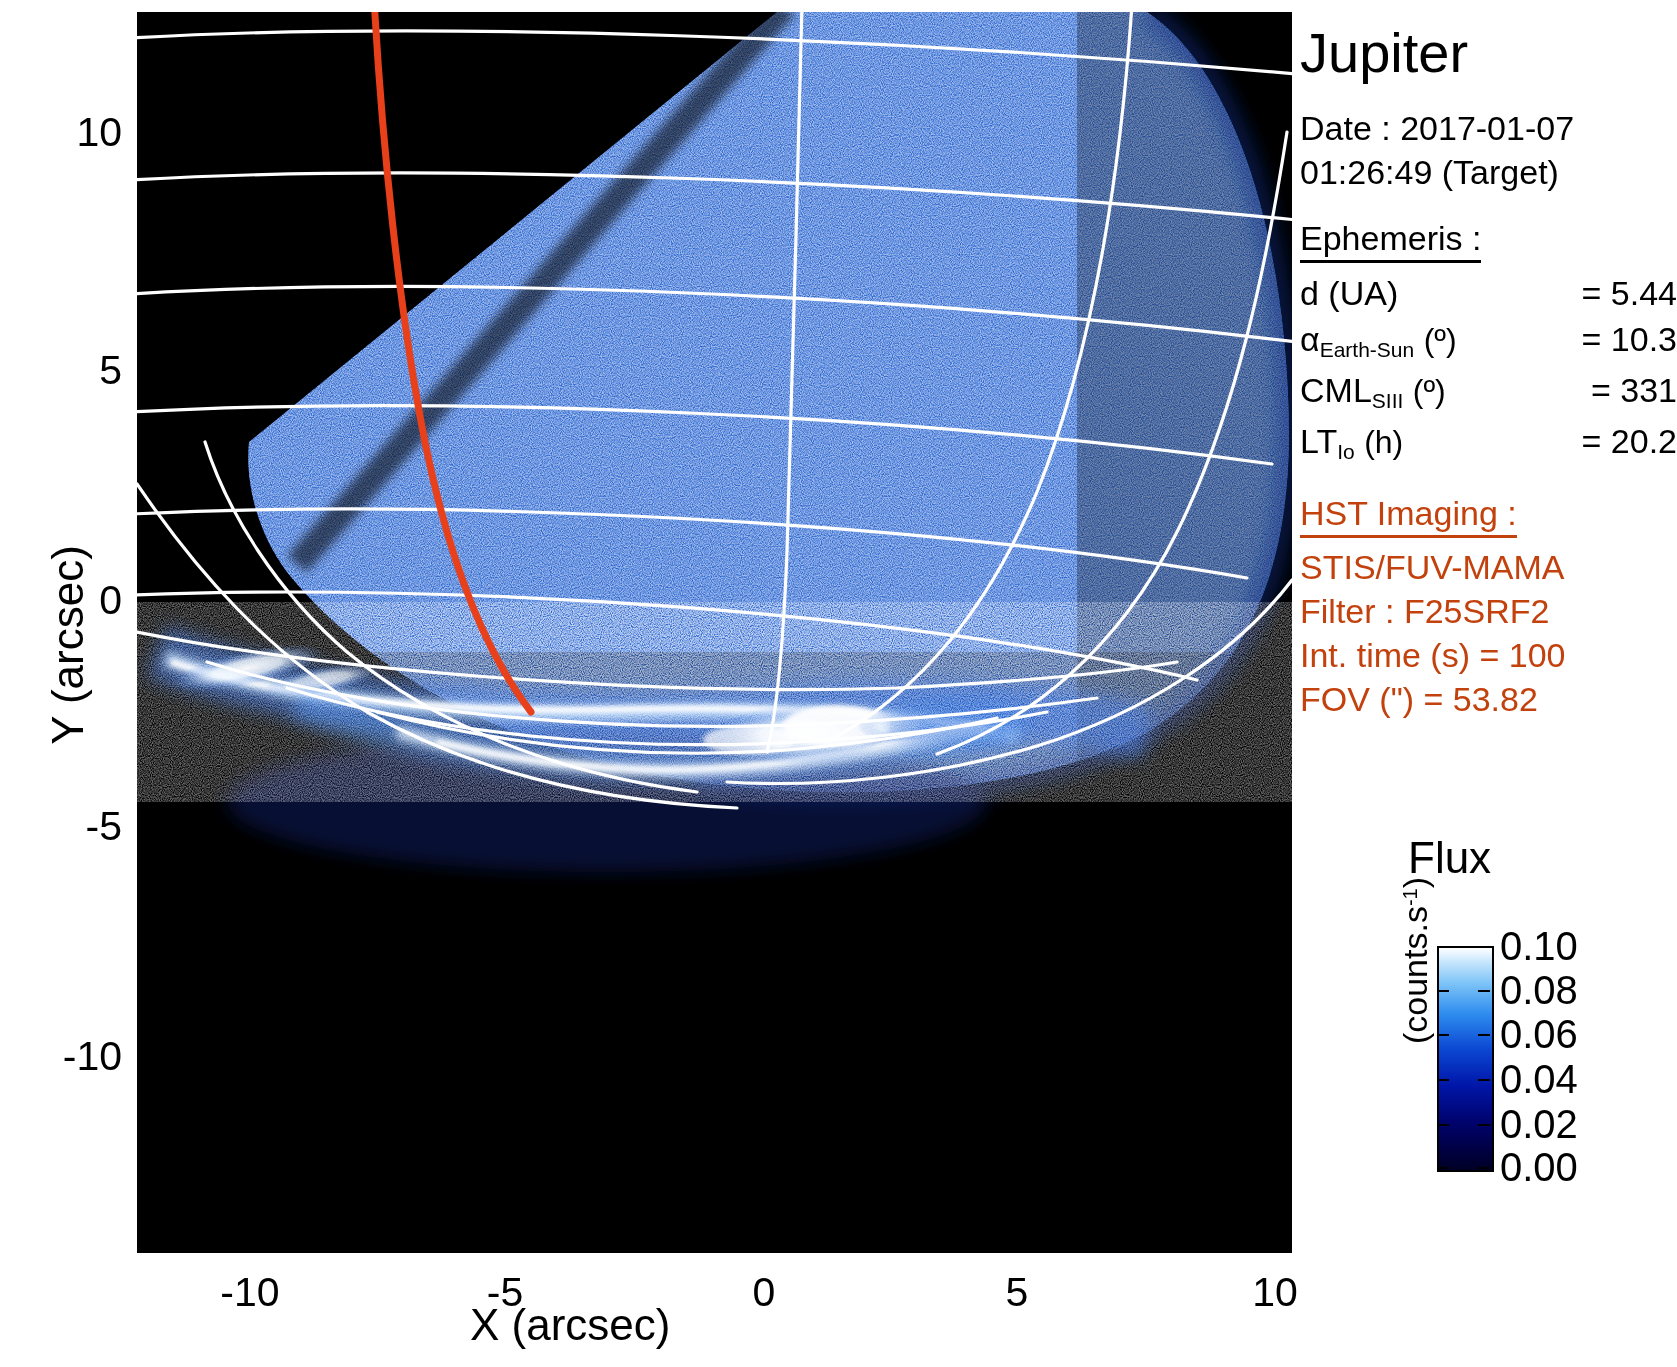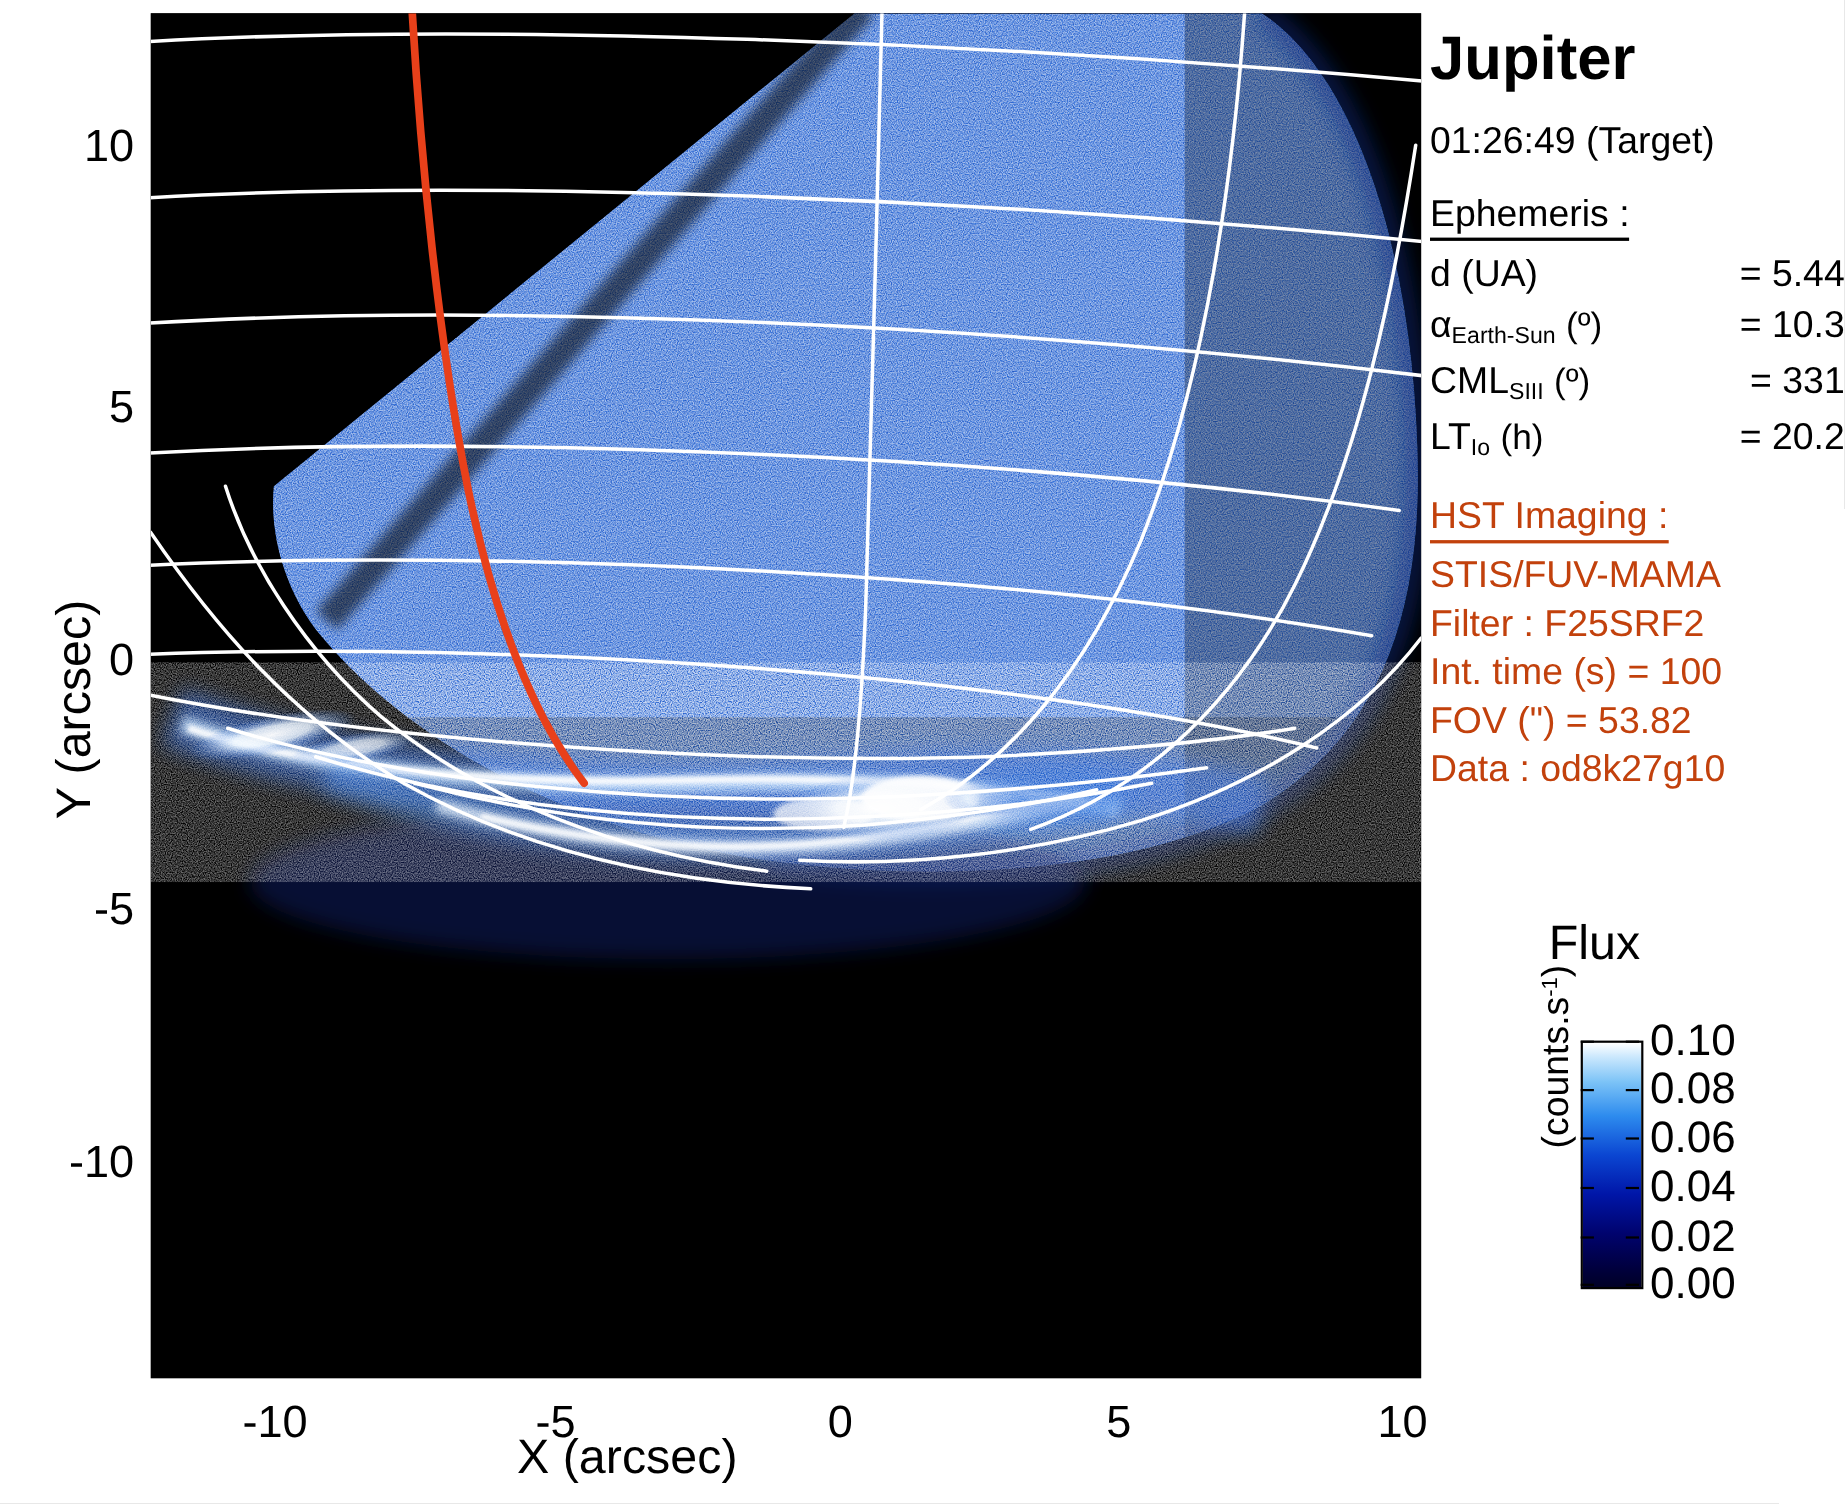--- a/index.html
+++ b/index.html
@@ -12,21 +12,21 @@
   #plot-svg{position:absolute;left:0;top:0;width:1155px;height:1241px;display:block;}
   .ylab-wrap{position:absolute;left:0;top:0;width:1677px;height:1022px;pointer-events:none;}
   .tick-text{position:absolute;font-size:41px;line-height:41px;white-space:nowrap;}
   #y-axis-title{position:absolute;left:-92px;top:620px;width:320px;text-align:center;
     transform:rotate(-90deg);transform-origin:center center;font-size:44px;white-space:nowrap;}
   #x-axis-title{position:absolute;left:470px;top:1300px;width:500px;
     font-size:44px;white-space:nowrap;}
 
   
   #info-col{position:absolute;left:1300px;top:8px;width:377px;}
-  #target-title{font-size:56px;line-height:62px;margin:14px 2px 22px 0;font-weight:bold;}
+  #target-title{font-size:56px;line-height:62px;margin:14px 2px 22px 0;font-weight:normal;}
   .info-line{font-size:34px;line-height:44px;white-space:nowrap;}
   .block-gap{height:24px;}
   .sec-head{font-size:34px;line-height:40px;display:inline-block;
             border-bottom:3px solid currentColor;padding-bottom:2px;margin-bottom:7px;}
   .eph-row{font-size:34px;line-height:46px;white-space:nowrap;display:flex;align-items:baseline;}
   .eph-key{display:inline-block;}
   .eph-val{margin-left:auto;}
   .grey{color:#c2410c;}
   sub{font-size:21px;vertical-align:baseline;position:relative;top:6px;}
   sup{font-size:20px;vertical-align:baseline;position:relative;top:-10px;}
@@ -196,20 +196,21 @@
   <div class="tick-text" style="left:1228px;top:1272px;width:94px;text-align:center;">10</div>
 
   <div id="y-axis-title">Y (arcsec)</div>
   <div id="x-axis-title">X (arcsec)</div>
 </div>
 
 <div id="info-col">
 
   <div id="target-title">Jupiter</div>
 
+  <div class="info-line">Date : 2017-01-07</div>
   <div class="info-line">01:26:49 (Target)</div>
 
   <div class="block-gap"></div>
 
   <div>
     <div class="sec-head">Ephemeris :</div>
 
     <div class="eph-row">
       <span class="eph-key"><span>d (UA)</span></span>
       <span class="eph-val">= 5.44</span>
@@ -233,21 +234,20 @@
   </div>
 
   <div class="block-gap"></div>
 
   <div class="grey">
     <div class="sec-head">HST Imaging :</div>
     <div class="info-line">STIS/FUV-MAMA</div>
     <div class="info-line">Filter : F25SRF2</div>
     <div class="info-line">Int. time (s) = 100</div>
     <div class="info-line">FOV (") = 53.82</div>
-    <div class="info-line">Data : od8k27g10</div>
   </div>
 </div>
 
 <div id="cbar-zone">
   <div id="cbar-title">Flux</div>
 
   <div id="cbar"></div>
 
   <div class="cb-tk" style="top:110px;"></div>
   <div class="cb-tk-r" style="top:110px;"></div>

